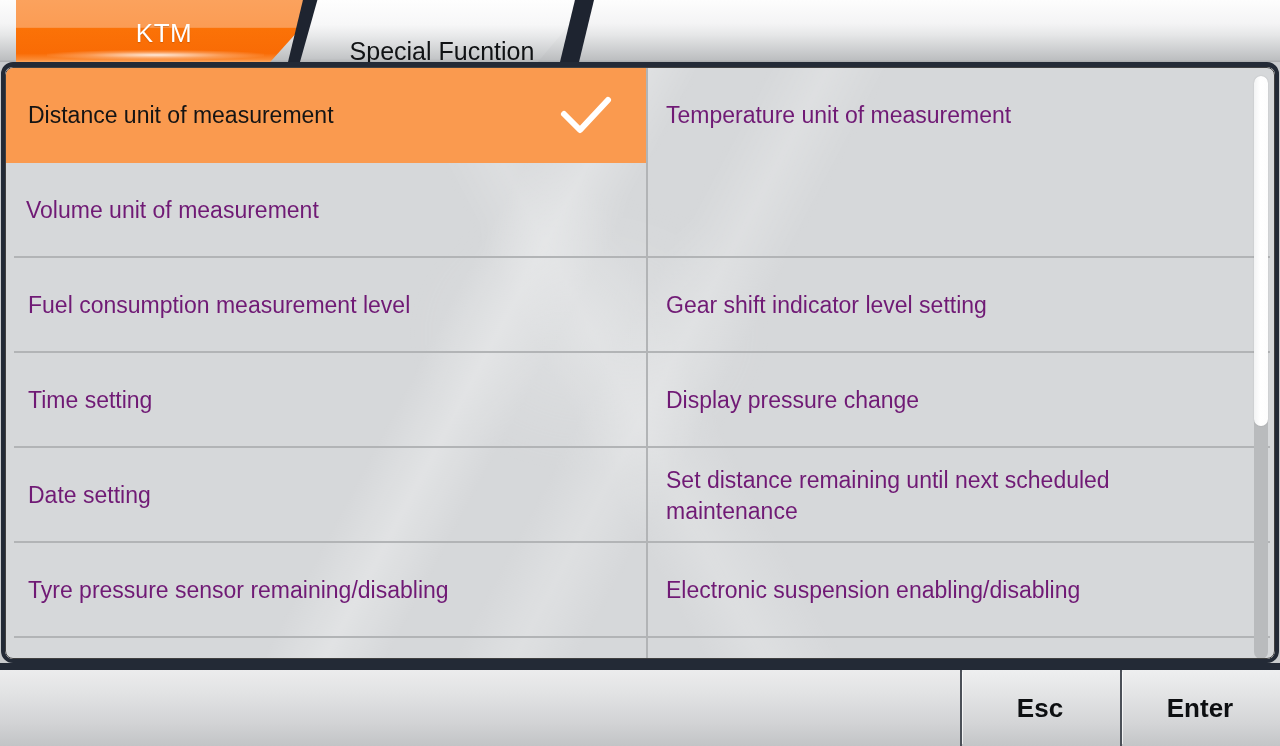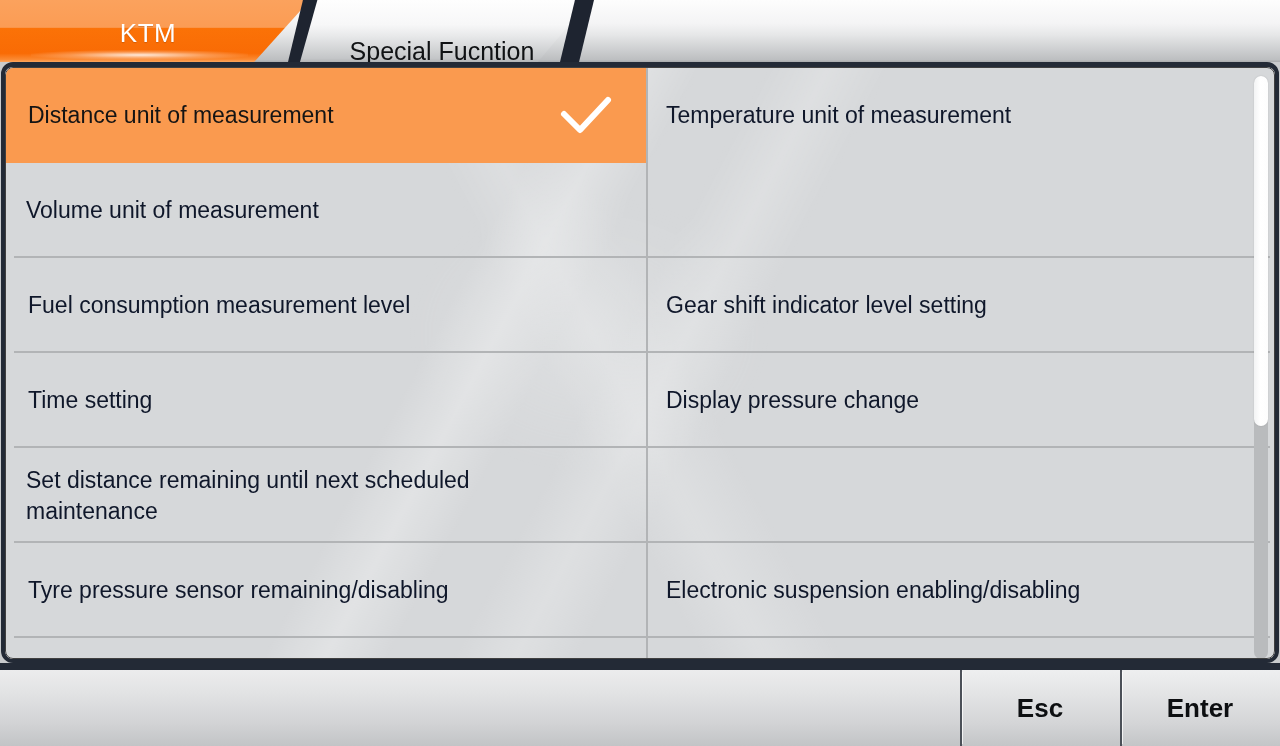--- a/index.html
+++ b/index.html
@@ -40,21 +40,21 @@
     top: 0;
     height: 62px;
     display: flex;
     align-items: center;
     justify-content: center;
     overflow: hidden;
   }
 
   
   .tab-ktm {
-    left: 0;
+    left: 16px;
     width: 310px;
     clip-path: polygon(0 0, 100% 0, 82% 100%, 0 100%);
     background:
       linear-gradient(to bottom,
         #fba25d 0%,
         #fb9c54 44%,
         #fb7207 46%,
         #f96b05 86%,
         #fb8a33 96%,
         #fca65f 100%);
@@ -164,21 +164,21 @@
   }
   .row-partial { height: 26px; overflow: hidden; }
 
   .cell {
     position: relative;
     width: 50%;
     display: flex;
     align-items: center;
     padding: 0 18px 0 22px;
     font-size: 23px;
-    color: #0f172a;
+    color: #701a75;
     line-height: 1.32;
   }
   .cell-left  { width: 640px; flex: none; }
   .cell-right { width: 630px; flex: none; padding-left: 20px; }
 
   
   .row::after {
     content: "";
     position: absolute;
     left: 8px; right: 4px; bottom: 0;
@@ -353,20 +353,23 @@
         <div class="row">
           <div class="cell cell-left">
             <span class="cell-text">Time setting</span>
           </div>
           <div class="cell cell-right">
             <span class="cell-text">Display pressure change</span>
           </div>
         </div>
 
         <div class="row">
+          <div class="cell cell-left">
+            <span class="cell-text">Date setting</span>
+          </div>
           <div class="cell cell-right">
             <span class="cell-text">Set distance remaining until next scheduled maintenance</span>
           </div>
         </div>
 
         <div class="row">
           <div class="cell cell-left">
             <span class="cell-text">Tyre pressure sensor remaining/disabling</span>
           </div>
           <div class="cell cell-right">

